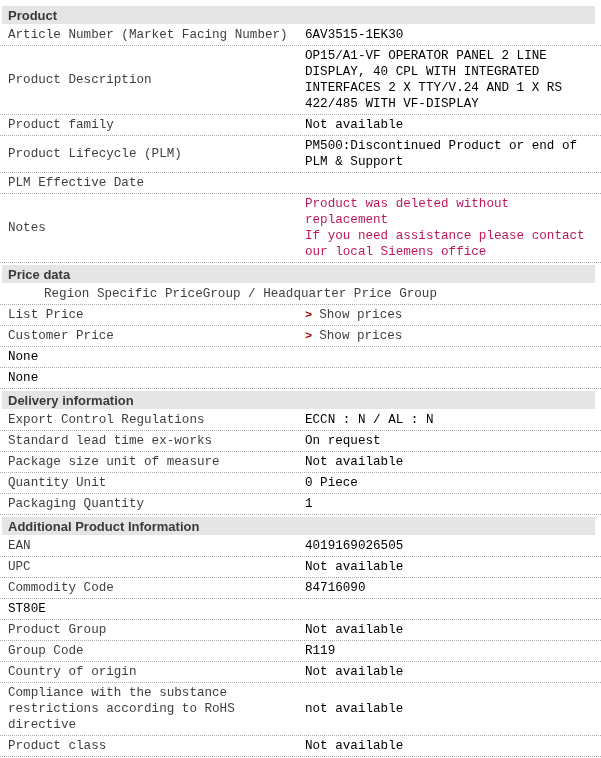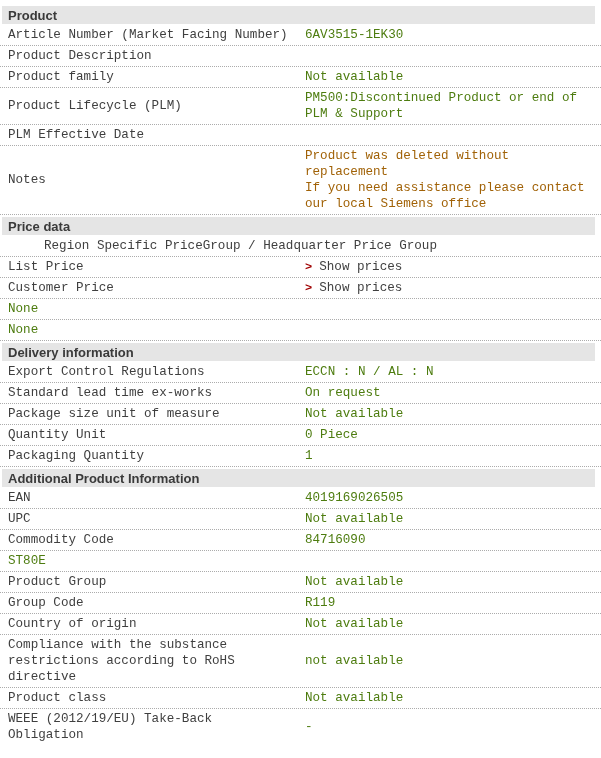--- a/index.html
+++ b/index.html
@@ -47,23 +47,23 @@
     padding-right: 6px;
   }
   .row.full .label { flex: 1 1 auto; margin-left: 36px; }
   .value {
     flex: 1 1 auto;
     padding-left: 8px;
     padding-right: 10px;
     display: flex;
     align-items: center;
   }
-  .value-text { color: #4d7c0f; }
+  .value-text { color: #000000; }
   .blue-note {
-    color: #a16207;
+    color: #be185d;
     white-space: pre-line;
   }
   .action-link {
     display: inline-flex;
     align-items: baseline;
     text-decoration: none;
     cursor: pointer;
     color: #3f3f3f;
   }
   .icon-glyph {
@@ -85,20 +85,23 @@
     <div class="rows">
   <div class="row">
     <div class="cell label">Article Number (Market Facing Number)</div>
     <div class="cell value">
               <span class="value-text">6AV3515-1EK30</span>
             </div>
   </div>
 
   <div class="row">
     <div class="cell label">Product Description</div>
+    <div class="cell value">
+              <span class="value-text">OP15/A1-VF OPERATOR PANEL 2 LINE DISPLAY, 40 CPL WITH INTEGRATED INTERFACES 2 X TTY/V.24 AND 1 X RS 422/485 WITH VF-DISPLAY</span>
+            </div>
   </div>
 
   <div class="row">
     <div class="cell label">Product family</div>
     <div class="cell value">
               <span class="value-text">Not available</span>
             </div>
   </div>
 
   <div class="row">

